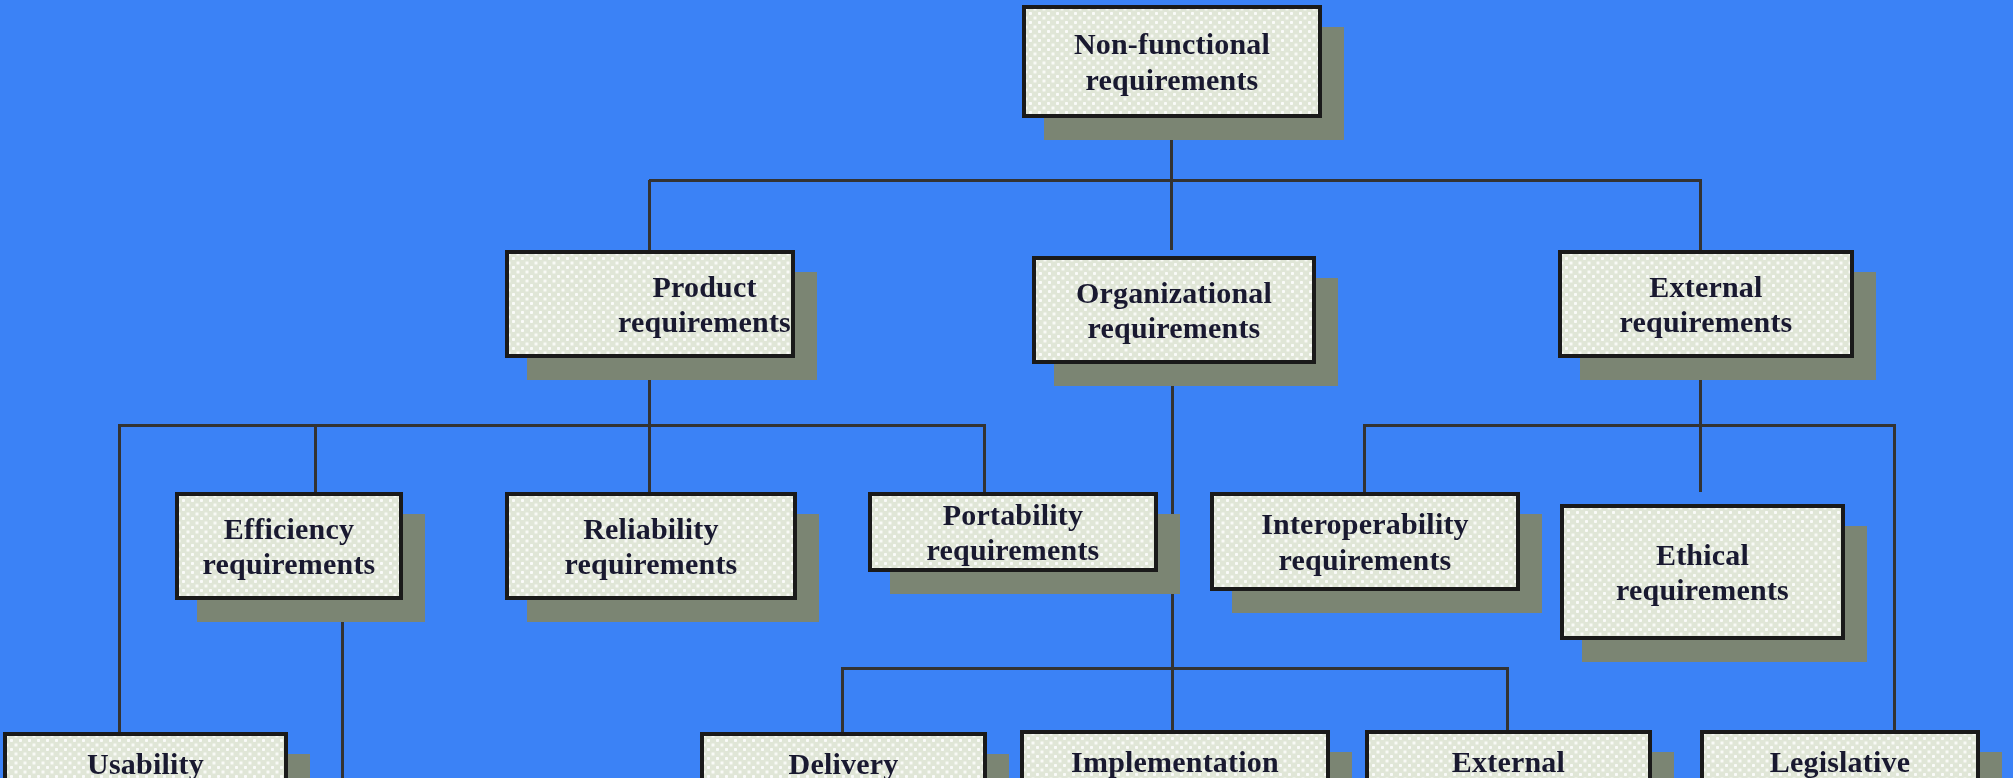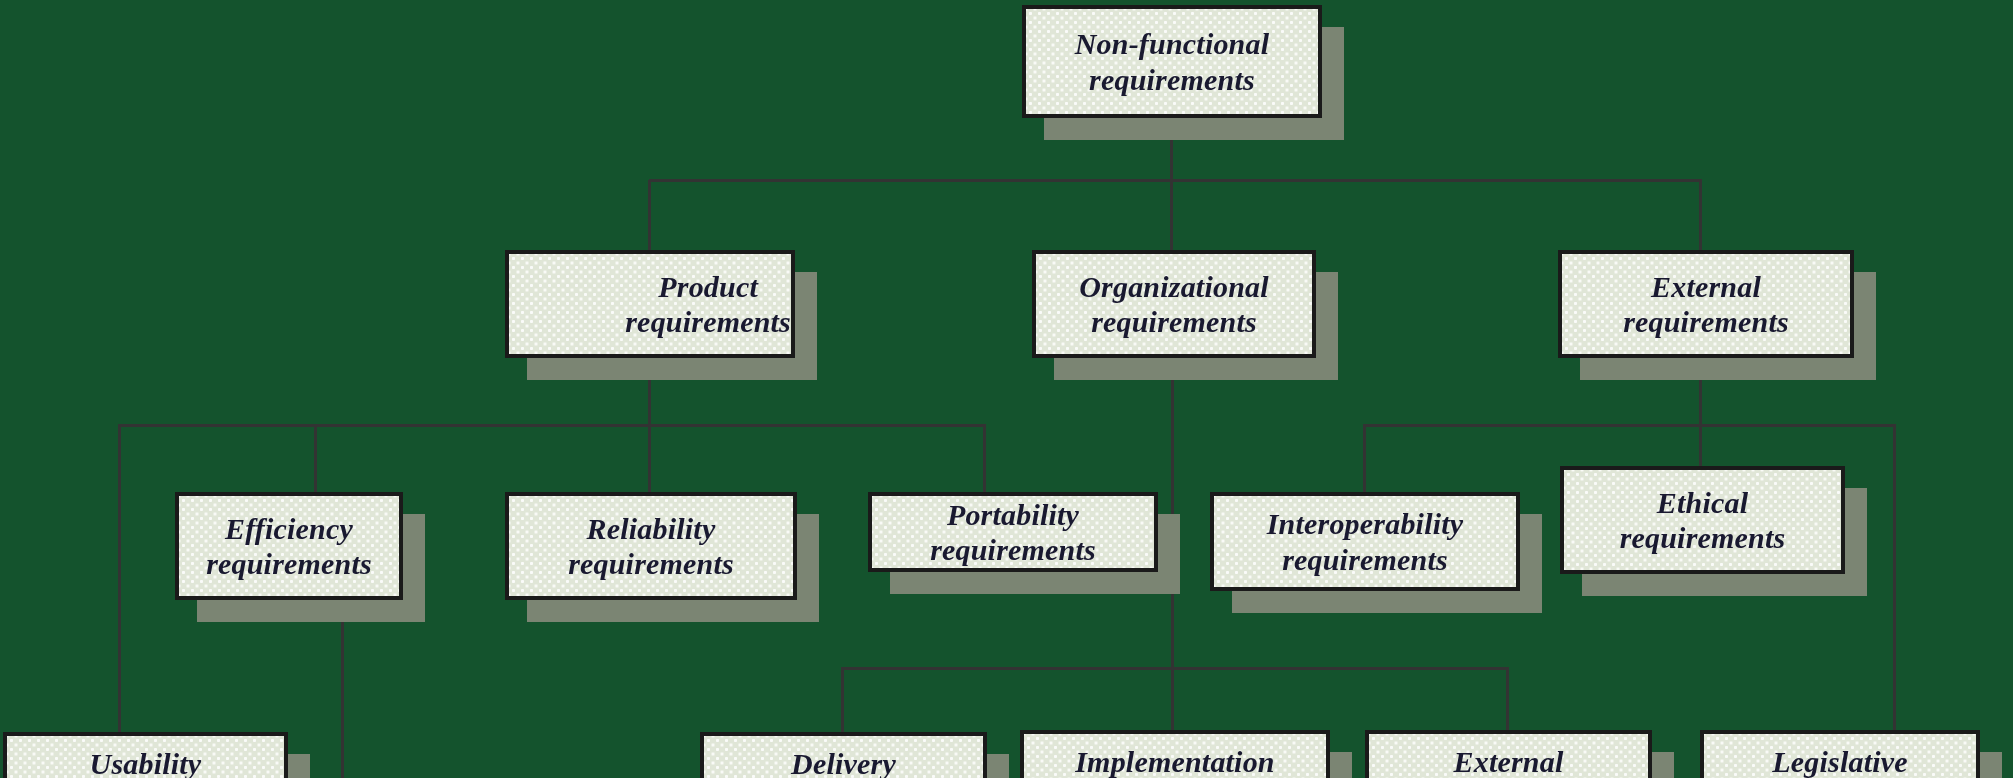--- a/index.html
+++ b/index.html
@@ -8,22 +8,21 @@
     background: #ffffff;
     width: 2013px;
     height: 778px;
     overflow: hidden;
     font-family: "Liberation Serif", "DejaVu Serif", serif;
   }
   .canvas {
     position: relative;
     width: 2013px;
     height: 778px;
-    background: #14532d;
-    font-style: italic;
+    background: #3b82f6;
   }
   .node {
     position: absolute;
     box-sizing: border-box;
     border: 4px solid var(--box_border, #1a1a1a);
     background-color: var(--box_fill, #e0e6d7);
     background-image:
       radial-gradient(circle, rgba(255,255,255,0.85) 1.3px, rgba(255,255,255,0) 1.9px),
       radial-gradient(circle, rgba(255,255,255,0.85) 1.3px, rgba(255,255,255,0) 1.9px);
     background-size: 9px 9px;
@@ -84,21 +83,21 @@
 
   <div class="node" style="left:1022px; top:5px; width:300px; height:113px;">
     <span class="label">Non-functional
 requirements</span>
   </div>
 
   <div class="node" style="left:505px; top:250px; width:290px; height:108px;justify-content:flex-end;">
     <span class="label">Product
 requirements</span>
   </div>
-  <div class="node" style="left:1032px; top:250px; width:284px; height:108px;justify-content:center;">
+  <div class="node" style="left:1032px; top:256px; width:284px; height:108px;justify-content:center;">
     <span class="label">Organizational
 requirements</span>
   </div>
   <div class="node" style="left:1558px; top:250px; width:296px; height:108px;">
     <span class="label">External
 requirements</span>
   </div>
 
   <div class="node" style="left:175px; top:492px; width:228px; height:108px;">
     <span class="label">Efficiency
@@ -109,21 +108,21 @@
 requirements</span>
   </div>
   <div class="node" style="left:868px; top:492px; width:290px; height:80px;">
     <span class="label">Portability
 requirements</span>
   </div>
   <div class="node" style="left:1210px; top:492px; width:310px; height:99px;">
     <span class="label">Interoperability
 requirements</span>
   </div>
-  <div class="node" style="left:1560px; top:466px; width:285px; height:108px;">
+  <div class="node" style="left:1560px; top:504px; width:285px; height:136px;">
     <span class="label">Ethical
 requirements</span>
   </div>
 
   <div class="node cut" style="left:3px; top:732px; width:285px; height:110px;">
     <span class="label">Usability</span>
   </div>
   <div class="node cut" style="left:700px; top:732px; width:287px; height:110px;">
     <span class="label">Delivery</span>
   </div>

